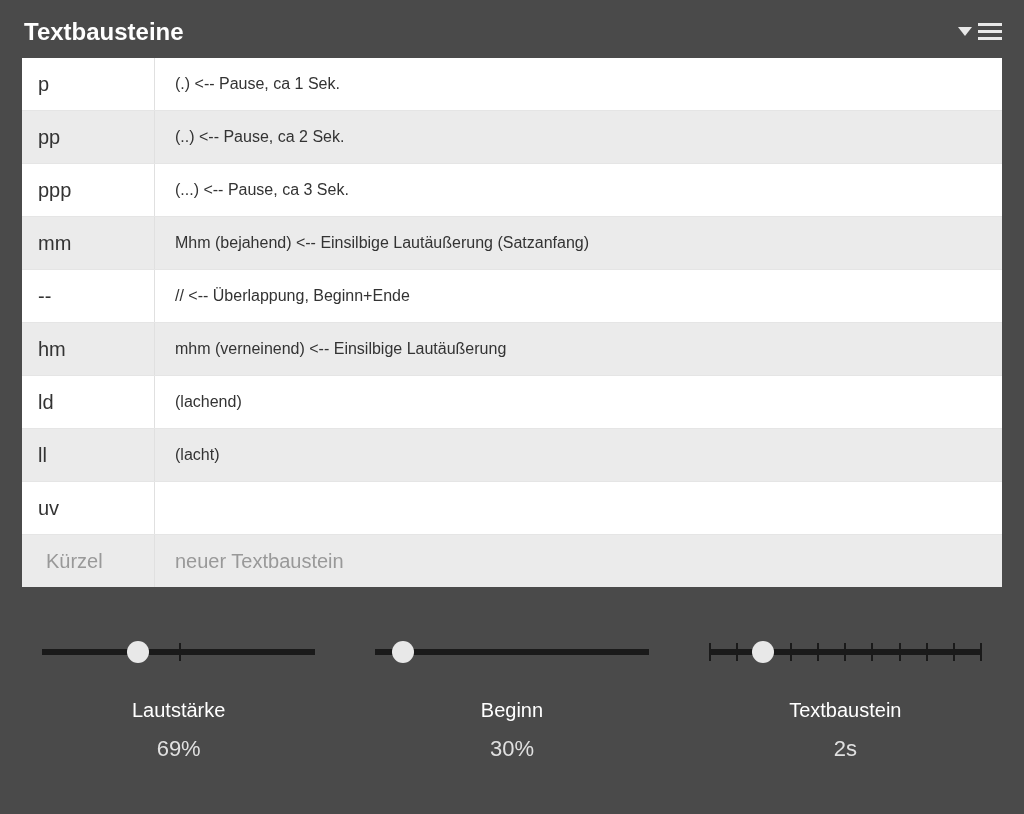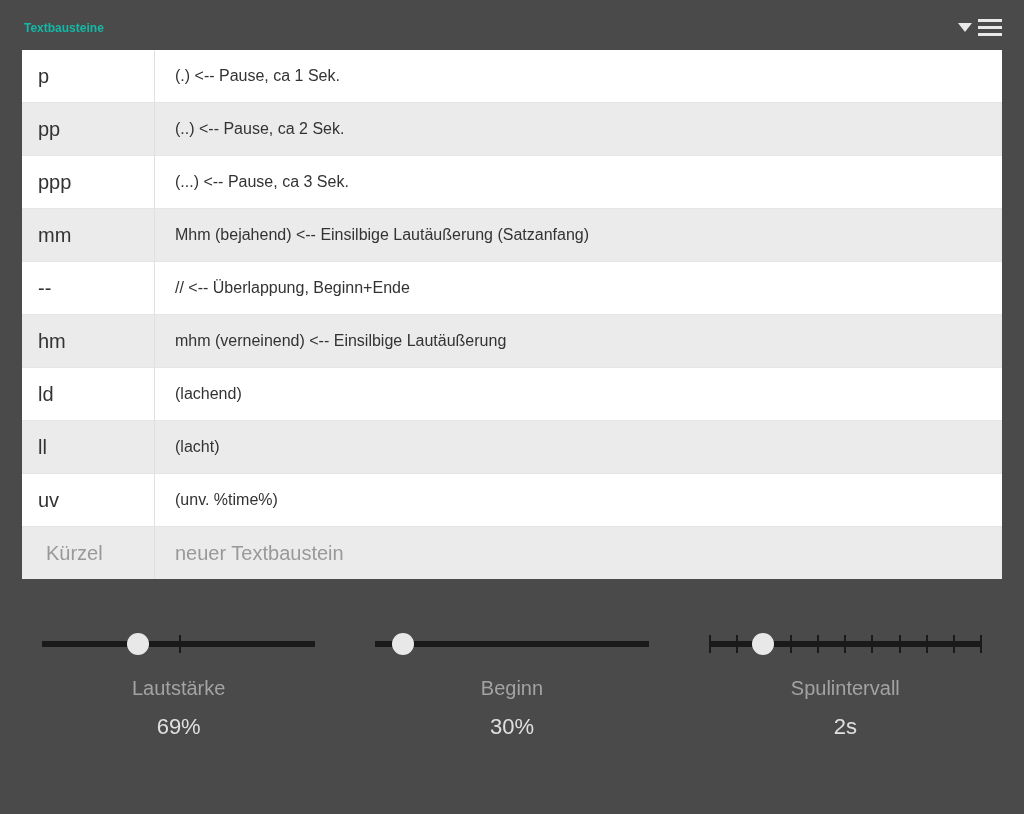--- a/index.html
+++ b/index.html
@@ -17,22 +17,22 @@
     .panel {
       padding: 10px 18px 0 18px;
     }
     .panel-header {
       display: flex;
       align-items: center;
       justify-content: space-between;
       padding: 8px 4px 12px 6px;
     }
     .panel-title {
-      color: #14b8a6;
-      font-size: 12px;
+      color: #ffffff;
+      font-size: 24px;
       font-weight: bold;
     }
     .panel-icons {
       display: flex;
       align-items: center;
       gap: 6px;
     }
     .icon {
       display: inline-flex;
       align-items: center;
@@ -148,23 +148,23 @@
       top: 6px;
       display: flex;
       justify-content: space-between;
     }
     .tick {
       width: 2px;
       height: 18px;
       background: #1a1a1a;
     }
     .slider-label {
-      color: #a3a3a3;
-      font-size: 20px;
-      margin-top: 18px;
+      color: #ffffff;
+      font-size: 20px;
+      margin-top: 32px;
     }
     .slider-value {
       color: #e0e0e0;
       font-size: 22px;
       margin-top: 14px;
     }
   </style>
 </head>
 <body>
 
@@ -215,21 +215,20 @@
     <div class="table-row">
       <div class="cell-key">ld</div>
       <div class="cell-value">(lachend)</div>
     </div>
     <div class="table-row">
       <div class="cell-key">ll</div>
       <div class="cell-value">(lacht)</div>
     </div>
     <div class="table-row">
       <div class="cell-key">uv</div>
-      <div class="cell-value">(unv. %time%)</div>
     </div>
     <div class="input-row">
       <input class="input-key" placeholder="Kürzel" style="">
       <input class="input-value" placeholder="neuer Textbaustein" style="">
     </div>
   </div>
 
   <div class="sliders">
 
     <div class="slider-control">
@@ -265,18 +264,18 @@
             <div class="tick"></div>
             <div class="tick"></div>
             <div class="tick"></div>
             <div class="tick"></div>
             <div class="tick"></div>
             <div class="tick"></div>
             <div class="tick"></div>
           </div>
         <div class="slider-thumb" style="left:20%"></div>
       </div>
-      <div class="slider-label">Spulintervall</div>
+      <div class="slider-label">Textbaustein</div>
       <div class="slider-value">2s</div>
     </div>
 
   </div>
 </div>
 
 </body></html>

